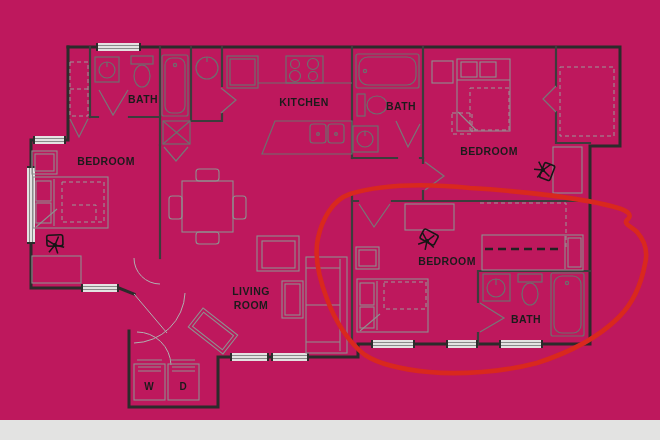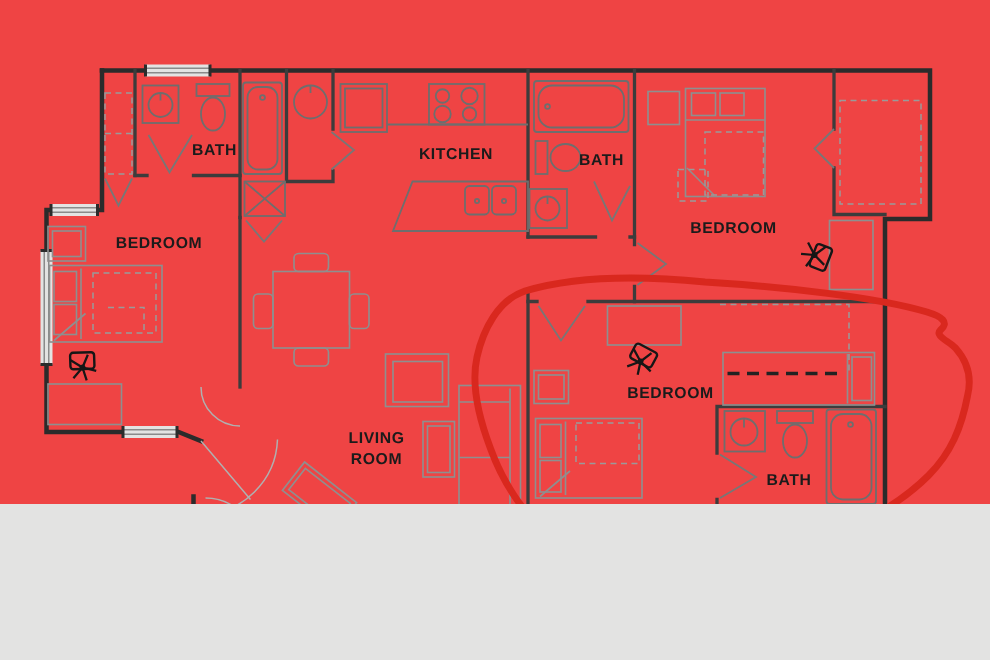--- a/index.html
+++ b/index.html
@@ -1,16 +1,16 @@
 <!DOCTYPE html>
 <html><head>
 <meta charset="utf-8">
 <style>
   html,body{margin:0;padding:0;background:#e3e3e2;}
-  .stage{position:relative;width:660px;height:336px;overflow:hidden;background:#ef4444;
+  .stage{position:relative;width:660px;height:420px;overflow:hidden;background:#be185d;
          font-family:"Liberation Sans",sans-serif;}
   svg{display:block}
   text.room-label{font-family:"Liberation Sans","DejaVu Sans",sans-serif;
     font-weight:700;font-size:10.5px;letter-spacing:.4px;fill:#1b1b1b;text-anchor:middle;}
   text.small-label{font-family:"Liberation Sans","DejaVu Sans",sans-serif;
     font-weight:700;font-size:10px;fill:#1b1b1b;text-anchor:middle;}
   .wall{stroke:#2b2b2b;stroke-width:3;fill:none;stroke-linecap:square;}
   .iwall{stroke:#3c3c3c;stroke-width:2.2;fill:none;stroke-linecap:square;}
   .fix{stroke:#6e6e6e;stroke-width:1.2;fill:none;}
   .furn{stroke:#8f8f8f;stroke-width:1.1;fill:none;}

